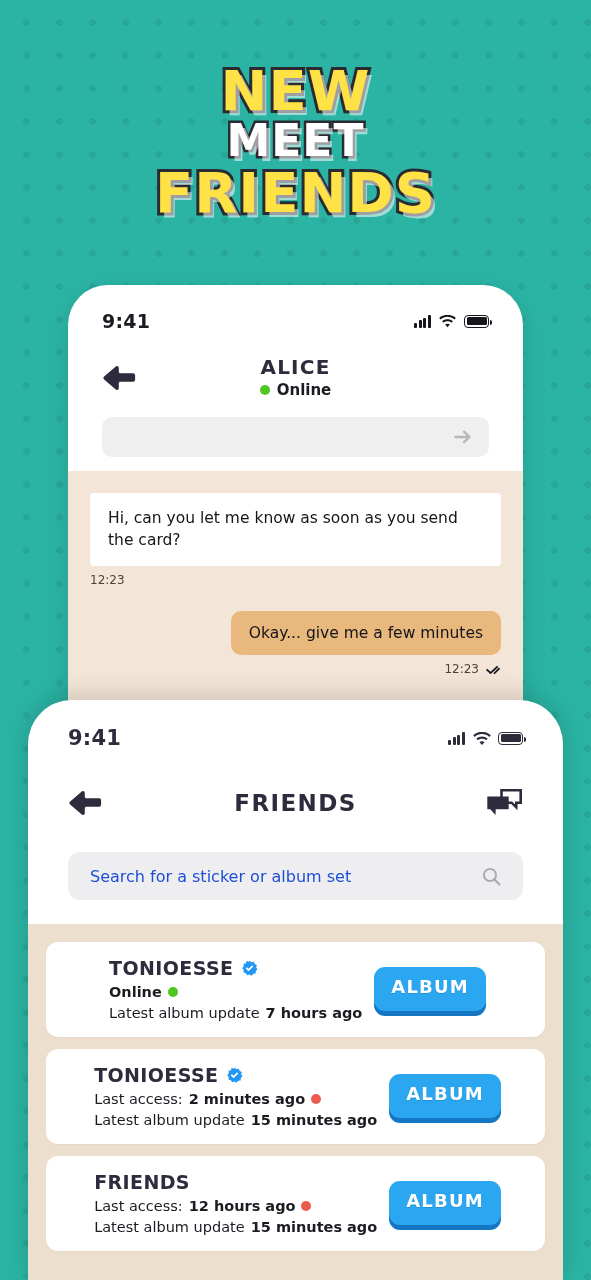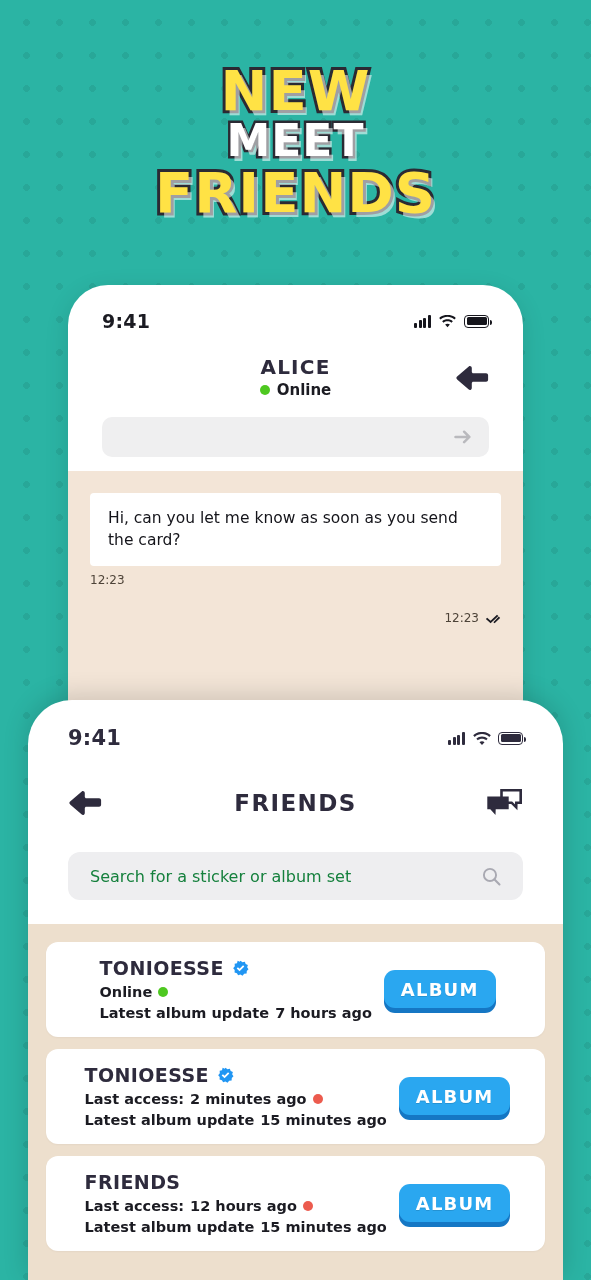--- a/index.html
+++ b/index.html
@@ -98,21 +98,21 @@
   }
   .batt b { display:block; width:100%; height:100%; background:#16161d; border-radius:1.5px; }
   #phone-friends .bars i, #phone-friends .batt b { background:#2e2b3d; }
   #phone-friends .batt { border-color:#2e2b3d; }
   #phone-friends .batt::after { background:#2e2b3d; }
   #phone-friends .wifi svg path { fill:#2e2b3d; }
 
   
   .navbar {
     position:relative; height:58px;
-    display:flex; align-items:center;justify-content:flex-end;
+    display:flex; align-items:center;
   }
   #phone-chat .navbar { padding:0 34px; margin-top:6px; }
   #phone-friends .navbar { padding:0 40px; margin-top:12px; height:62px; }
   .back-arrow { width:34px; height:26px; flex:none; cursor:pointer; }
   .nav-center {
     position:absolute; left:0; right:0; text-align:center; pointer-events:none;
   }
   .nav-title {
     font-family:"DejaVu Sans", sans-serif;
     font-weight:bold; font-size:20px; letter-spacing:1.2px; color:#2e2b3d;
@@ -163,21 +163,21 @@
   .meta.right { text-align:right; display:flex; justify-content:flex-end; align-items:center; gap:6px; }
   .checks { width:16px; height:10px; }
 
   
   .search {
     margin:18px 40px 0; height:48px; background:#eeeef0; border-radius:12px;
     display:flex; align-items:center; justify-content:space-between; padding:0 22px;
   }
   .search-ph {
     font-family:"DejaVu Sans", sans-serif;
-    font-size:16px; color:#15803d;
+    font-size:16px; color:#1d4ed8;
   }
   .search-icon { width:19px; height:19px; }
 
   
   .friends-list {
     margin-top:24px; background:#eddfcd; padding:18px 18px 0; min-height:420px;
   }
   .fcard {
     background:#fff; border-radius:12px;
     margin-bottom:12px; padding:16px 20px 16px 24px;
@@ -190,30 +190,30 @@
     font-family:"DejaVu Sans", sans-serif;
     font-weight:bold; font-size:19px; letter-spacing:.4px; color:#2e2b3d;
     line-height:1.1;
   }
   .verified { width:17px; height:17px; flex:none; }
   .fline {
     font-family:"DejaVu Sans", sans-serif;
     font-size:14.5px; color:#1b1b22; margin-top:5px;
     display:flex; align-items:center; gap:6px; white-space:nowrap;
   }
-  .fline .lbl { font-weight:bold; }
+  .fline .lbl { font-weight:normal; }
   .fline .val { font-weight:bold; }
   .fline.online .lbl { font-weight:bold; }
   .album-btn {
     flex:none;
     background:#2aa7f0;
     border:none;
     border-radius:11px;
     box-shadow:0 5px 0 #1577c4;
-    padding:9px 17px 8px;
+    padding:9px 17px 14px;
     cursor:pointer;
     margin-left:12px;
   }
   .album-btn span {
     font-family:"DejaVu Sans", sans-serif;
     font-weight:bold; font-size:18px; letter-spacing:1.2px; color:#fff;
     text-shadow:0 1px 0 rgba(0,0,0,.12);
   }
 </style>
 </head>
@@ -271,20 +271,21 @@
           </svg>
       </span>
     </div>
 
     <div class="chat-body">
       <div>
         <div class="bubble-in">Hi, can you let me know as soon as you send the card?</div>
         <div class="meta">12:23</div>
       </div>
       <div class="row-out">
+        <div class="bubble-out">Okay... give me a few minutes</div>
         <div class="meta right">
           <span>12:23</span>
           <span class="checks">
             <svg viewBox="0 0 18 11" width="16" height="10">
                 <path fill="#1b1b22" d="M6.3 10.4 1 5.6l1.5-1.6 3.8 3.5L13.5.6 15 2.1l-8.7 8.3z"></path>
                 <path fill="#1b1b22" d="M10.8 10.4 9.4 9.1l6.1-6.3L17 4.3l-6.2 6.1z"></path>
               </svg>
           </span>
         </div>
       </div>

